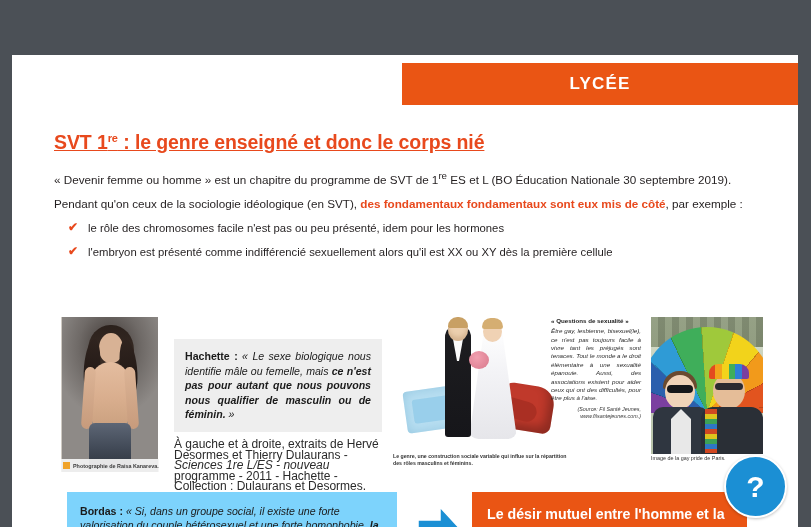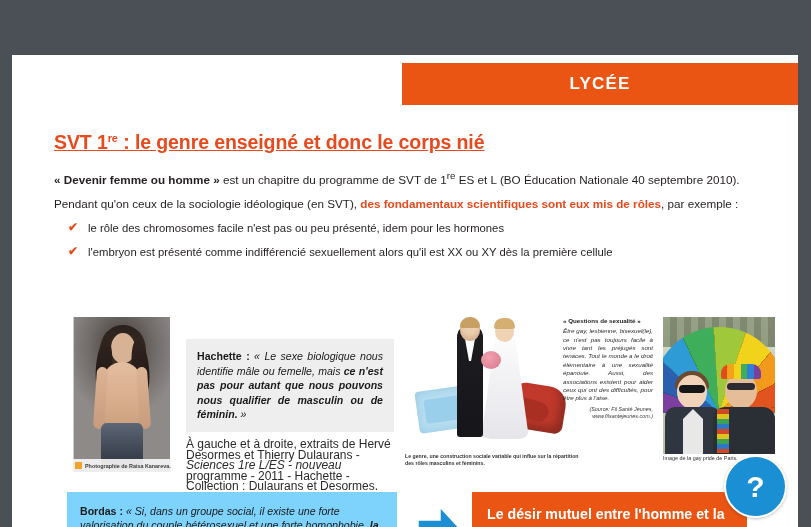--- a/index.html
+++ b/index.html
@@ -29,30 +29,30 @@
   
   .doc-title{
     position:absolute;left:42px;top:76px;width:720px;
     color:#e8491d;font-weight:bold;font-size:19.5px;letter-spacing:-0.1px;text-decoration:underline;
   }
   .doc-title sup{font-size:11px;vertical-align:super;}
 
   
   .body-text{position:absolute;left:42px;top:113px;width:725px;color:#231f20;}
   .para{font-size:11.7px;line-height:15.5px;margin-bottom:9px;}
-  .para b{font-weight:bold;text-align:center;}
+  .para b{font-weight:normal;text-align:center;}
   .hl{color:#e8491d;font-weight:bold;}
 
   .bullet{display:flex;gap:10px;font-size:11.3px;line-height:15px;margin-bottom:9px;padding-left:14px;}
   .check{color:#e8491d;font-weight:bold;font-size:12px;line-height:13px;}
   .bullet-text{flex:1;}
   .cf-line{font-size:10.3px;line-height:13px;margin-top:2px;color:#231f20;}
 
   
-  .strip{position:absolute;left:48px;top:258px;width:724px;height:163px;}
+  .strip{position:absolute;left:36px;top:258px;width:724px;height:163px;}
 
   .photo-card{position:absolute;left:13px;top:4px;width:96px;height:155px;
     background:#9d9a98;overflow:hidden;border-left:1px solid #cfcac3;}
   .photo-bg{position:absolute;inset:0;
     background:
       radial-gradient(ellipse 60% 45% at 50% 20%, #3b3330 0%, #6f6a67 55%, #8e8a87 100%),
       linear-gradient(180deg,#8c8885 0%,#a3a09d 45%,#b0aeab 100%);}
   .fig-hair{position:absolute;left:26px;top:8px;width:46px;height:52px;border-radius:48% 48% 40% 40%;
     background:linear-gradient(180deg,#2b211c 0%,#3a2c25 70%,#241a16 100%);}
   .fig-face{position:absolute;left:37px;top:16px;width:24px;height:30px;border-radius:50% 50% 46% 46%;
@@ -186,26 +186,26 @@
       <span>LYCÉE</span>
     </div>
 
     <div class="doc-title">
       <span>SVT 1</span><sup>re</sup><span> : le genre enseigné et donc le corps nié</span>
     </div>
 
     <div class="body-text">
 
       <div class="para">
-        <b>« Devenir femme ou homme »</b><span> est un chapitre du programme de SVT de 1</span><sup>re</sup><span> ES et L (BO Éducation Nationale 40 septembre 2010).</span>
+        <b>« Devenir femme ou homme »</b><span> est un chapitre du programme de SVT de 1</span><sup>re</sup><span> ES et L (BO Éducation Nationale 30 septembre 2019).</span>
       </div>
 
 
       <div class="para">
-        <span>Pendant qu'on ceux de la sociologie idéologique (en SVT), </span><span class="hl">des fondamentaux scientifiques sont eux mis de rôles</span><span>, par exemple :</span>
+        <span>Pendant qu'on ceux de la sociologie idéologique (en SVT), </span><span class="hl">des fondamentaux fondamentaux sont eux mis de côté</span><span>, par exemple :</span>
       </div>
 
       <div class="bullet">
         <span class="check">✔</span>
         <span class="bullet-text">le rôle des chromosomes facile n'est pas ou peu présenté, idem pour les hormones</span>
       </div>
 
       <div class="bullet">
         <span class="check">✔</span>
         <span class="bullet-text">l'embryon est présenté comme indifférencié sexuellement alors qu'il est XX ou XY dès la première cellule</span>

